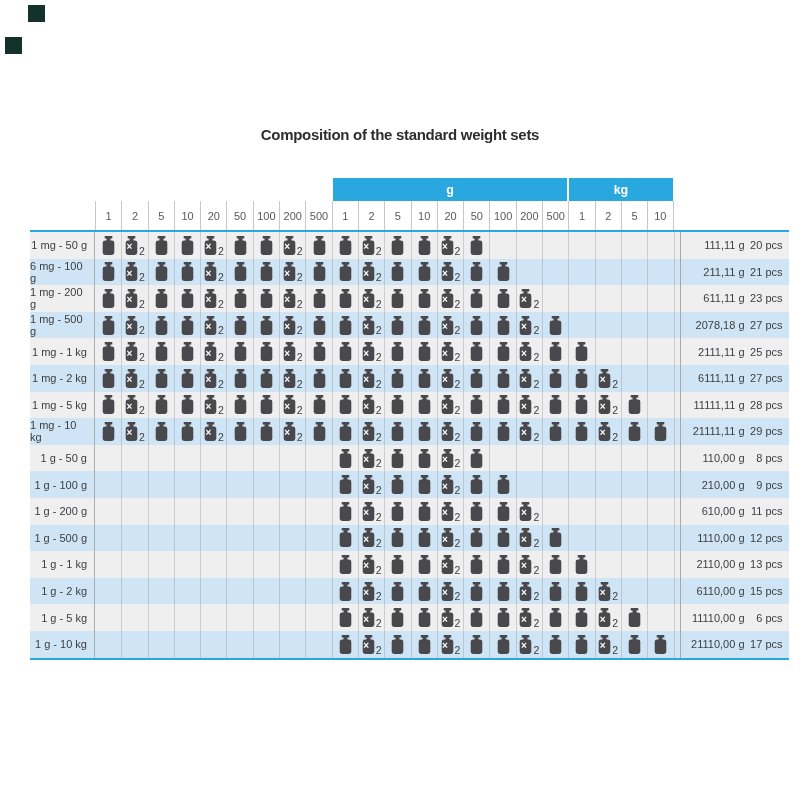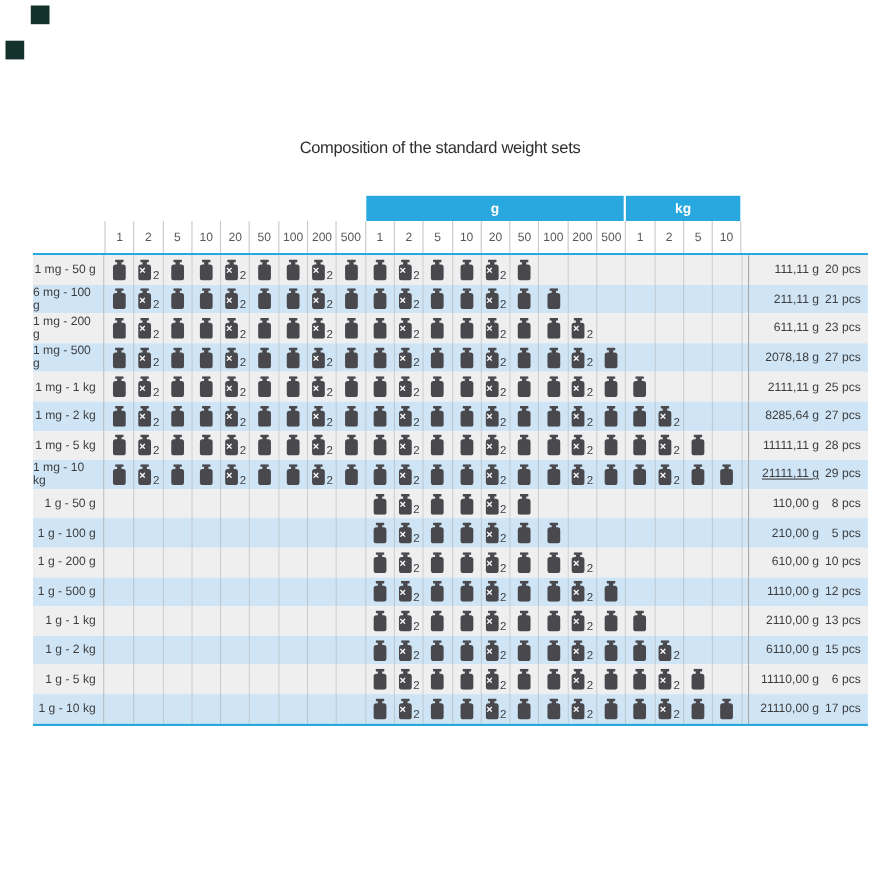--- a/index.html
+++ b/index.html
@@ -2,21 +2,21 @@
 <html><head>
 <meta charset="utf-8">
 <style>
   html,body{margin:0;padding:0;background:#fff;}
   .page{position:relative;width:800px;height:800px;background:#ffffff;overflow:hidden;
         font-family:"Liberation Sans", sans-serif;}
   .corner-mark{position:absolute;width:17px;height:17px;background:#15312b;}
   .mark-1{left:28px;top:5px;}
   .mark-2{left:5px;top:37px;}
   .titles{position:absolute;top:126px;left:0;width:800px;text-align:center;line-height:1.22;}
-  .title{font-size:15px;font-weight:normal;color:#2e2e30;letter-spacing:-0.3px;}
+  .title{font-size:15px;font-weight:bold;color:#2e2e30;letter-spacing:-0.3px;}
   .subtitle{font-size:14px;font-weight:bold;color:#87878a;letter-spacing:-0.3px;}
   .grid{position:absolute;left:30px;top:178px;display:grid;
         grid-template-columns:65px repeat(22,26.3px) 6px 69px 40px;
         grid-template-rows:23px 29px 2px repeat(16,26.6px) 2px;}
   .group{background:#29a8e0;color:#ffffff;font-weight:bold;font-size:12.5px;
          display:flex;align-items:center;justify-content:center;margin:0 1px;grid-row:1;}
   .num{grid-row:2;background:#ffffff;color:#59595b;font-size:11px;
        display:flex;align-items:center;justify-content:center;
        border-left:1px solid #c8c8c8;}
   .num-last{border-right:1px solid #c8c8c8;}
@@ -1096,21 +1096,21 @@
               <rect x="2.7" y="0" width="7.6" height="2.4" rx="0.5"></rect>
               <rect x="4.5" y="1.8" width="4" height="3.4"></rect>
               <rect x="0.7" y="4.4" width="11.6" height="14.6" rx="2.4"></rect>
             </g>
           </svg><span class="times">×</span></span>
         <span class="digit">2</span>
       </div>
       <div class="cell r-blue sep" style="grid-area: 9 / 22;"></div>
       <div class="cell r-blue sep" style="grid-area: 9 / 23;"></div>
       <div class="spacer r-blue" style="grid-area: 9 / 24;"></div>
-      <div class="total r-blue" style="grid-area: 9 / 25;">8285,64 g</div>
+      <div class="total r-blue" style="grid-area: 9 / 25;">6111,11 g</div>
       <div class="pcs r-blue" style="grid-area: 9 / 26;">27 pcs</div>
       <div class="rlabel r-gray" style="grid-area: 10 / 1;">1 mg - 5 kg</div>
       <div class="cell r-gray" style="grid-area: 10 / 2;">
         <span class="wicon"><svg width="13" height="19" viewBox="0 0 13 19">
             <g fill="#49494d">
               <rect x="2.7" y="0" width="7.6" height="2.4" rx="0.5"></rect>
               <rect x="4.5" y="1.8" width="4" height="3.4"></rect>
               <rect x="0.7" y="4.4" width="11.6" height="14.6" rx="2.4"></rect>
             </g>
           </svg></span>
@@ -1506,21 +1506,21 @@
       <div class="cell r-blue sep" style="grid-area: 11 / 23;">
         <span class="wicon"><svg width="13" height="19" viewBox="0 0 13 19">
             <g fill="#49494d">
               <rect x="2.7" y="0" width="7.6" height="2.4" rx="0.5"></rect>
               <rect x="4.5" y="1.8" width="4" height="3.4"></rect>
               <rect x="0.7" y="4.4" width="11.6" height="14.6" rx="2.4"></rect>
             </g>
           </svg></span>
       </div>
       <div class="spacer r-blue" style="grid-area: 11 / 24;"></div>
-      <div class="total r-blue" style="grid-area: 11 / 25; text-decoration: underline;">21111,11 g</div>
+      <div class="total r-blue" style="grid-area: 11 / 25;">21111,11 g</div>
       <div class="pcs r-blue" style="grid-area: 11 / 26;">29 pcs</div>
       <div class="rlabel r-gray" style="grid-area: 12 / 1;">1 g - 50 g</div>
       <div class="cell r-gray" style="grid-area: 12 / 2;"></div>
       <div class="cell r-gray sep" style="grid-area: 12 / 3;"></div>
       <div class="cell r-gray sep" style="grid-area: 12 / 4;"></div>
       <div class="cell r-gray sep" style="grid-area: 12 / 5;"></div>
       <div class="cell r-gray sep" style="grid-area: 12 / 6;"></div>
       <div class="cell r-gray sep" style="grid-area: 12 / 7;"></div>
       <div class="cell r-gray sep" style="grid-area: 12 / 8;"></div>
       <div class="cell r-gray sep" style="grid-area: 12 / 9;"></div>
@@ -1667,21 +1667,21 @@
           </svg></span>
       </div>
       <div class="cell r-blue sep" style="grid-area: 13 / 18;"></div>
       <div class="cell r-blue sep" style="grid-area: 13 / 19;"></div>
       <div class="cell r-blue sep" style="grid-area: 13 / 20;"></div>
       <div class="cell r-blue sep" style="grid-area: 13 / 21;"></div>
       <div class="cell r-blue sep" style="grid-area: 13 / 22;"></div>
       <div class="cell r-blue sep" style="grid-area: 13 / 23;"></div>
       <div class="spacer r-blue" style="grid-area: 13 / 24;"></div>
       <div class="total r-blue" style="grid-area: 13 / 25;">210,00 g</div>
-      <div class="pcs r-blue" style="grid-area: 13 / 26;">5 pcs</div>
+      <div class="pcs r-blue" style="grid-area: 13 / 26;">9 pcs</div>
       <div class="rlabel r-gray" style="grid-area: 14 / 1;">1 g - 200 g</div>
       <div class="cell r-gray" style="grid-area: 14 / 2;"></div>
       <div class="cell r-gray sep" style="grid-area: 14 / 3;"></div>
       <div class="cell r-gray sep" style="grid-area: 14 / 4;"></div>
       <div class="cell r-gray sep" style="grid-area: 14 / 5;"></div>
       <div class="cell r-gray sep" style="grid-area: 14 / 6;"></div>
       <div class="cell r-gray sep" style="grid-area: 14 / 7;"></div>
       <div class="cell r-gray sep" style="grid-area: 14 / 8;"></div>
       <div class="cell r-gray sep" style="grid-area: 14 / 9;"></div>
       <div class="cell r-gray sep" style="grid-area: 14 / 10;"></div>
@@ -1760,21 +1760,21 @@
           </svg><span class="times">×</span></span>
         <span class="digit">2</span>
       </div>
       <div class="cell r-gray sep" style="grid-area: 14 / 19;"></div>
       <div class="cell r-gray sep" style="grid-area: 14 / 20;"></div>
       <div class="cell r-gray sep" style="grid-area: 14 / 21;"></div>
       <div class="cell r-gray sep" style="grid-area: 14 / 22;"></div>
       <div class="cell r-gray sep" style="grid-area: 14 / 23;"></div>
       <div class="spacer r-gray" style="grid-area: 14 / 24;"></div>
       <div class="total r-gray" style="grid-area: 14 / 25;">610,00 g</div>
-      <div class="pcs r-gray" style="grid-area: 14 / 26;">10 pcs</div>
+      <div class="pcs r-gray" style="grid-area: 14 / 26;">11 pcs</div>
       <div class="rlabel r-blue" style="grid-area: 15 / 1;">1 g - 500 g</div>
       <div class="cell r-blue" style="grid-area: 15 / 2;"></div>
       <div class="cell r-blue sep" style="grid-area: 15 / 3;"></div>
       <div class="cell r-blue sep" style="grid-area: 15 / 4;"></div>
       <div class="cell r-blue sep" style="grid-area: 15 / 5;"></div>
       <div class="cell r-blue sep" style="grid-area: 15 / 6;"></div>
       <div class="cell r-blue sep" style="grid-area: 15 / 7;"></div>
       <div class="cell r-blue sep" style="grid-area: 15 / 8;"></div>
       <div class="cell r-blue sep" style="grid-area: 15 / 9;"></div>
       <div class="cell r-blue sep" style="grid-area: 15 / 10;"></div>

